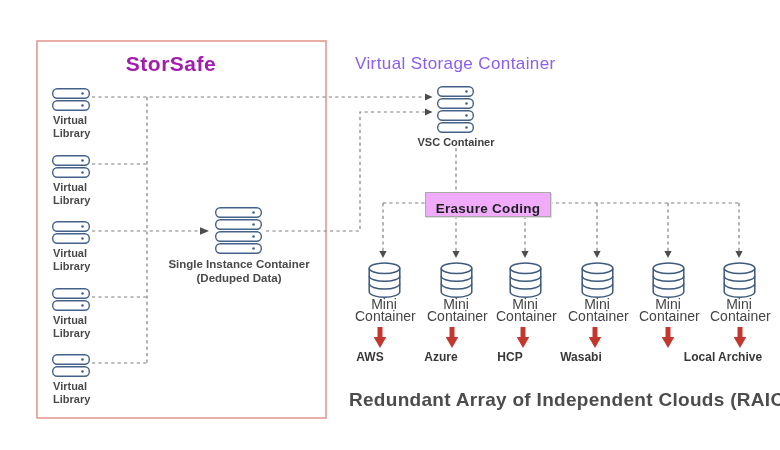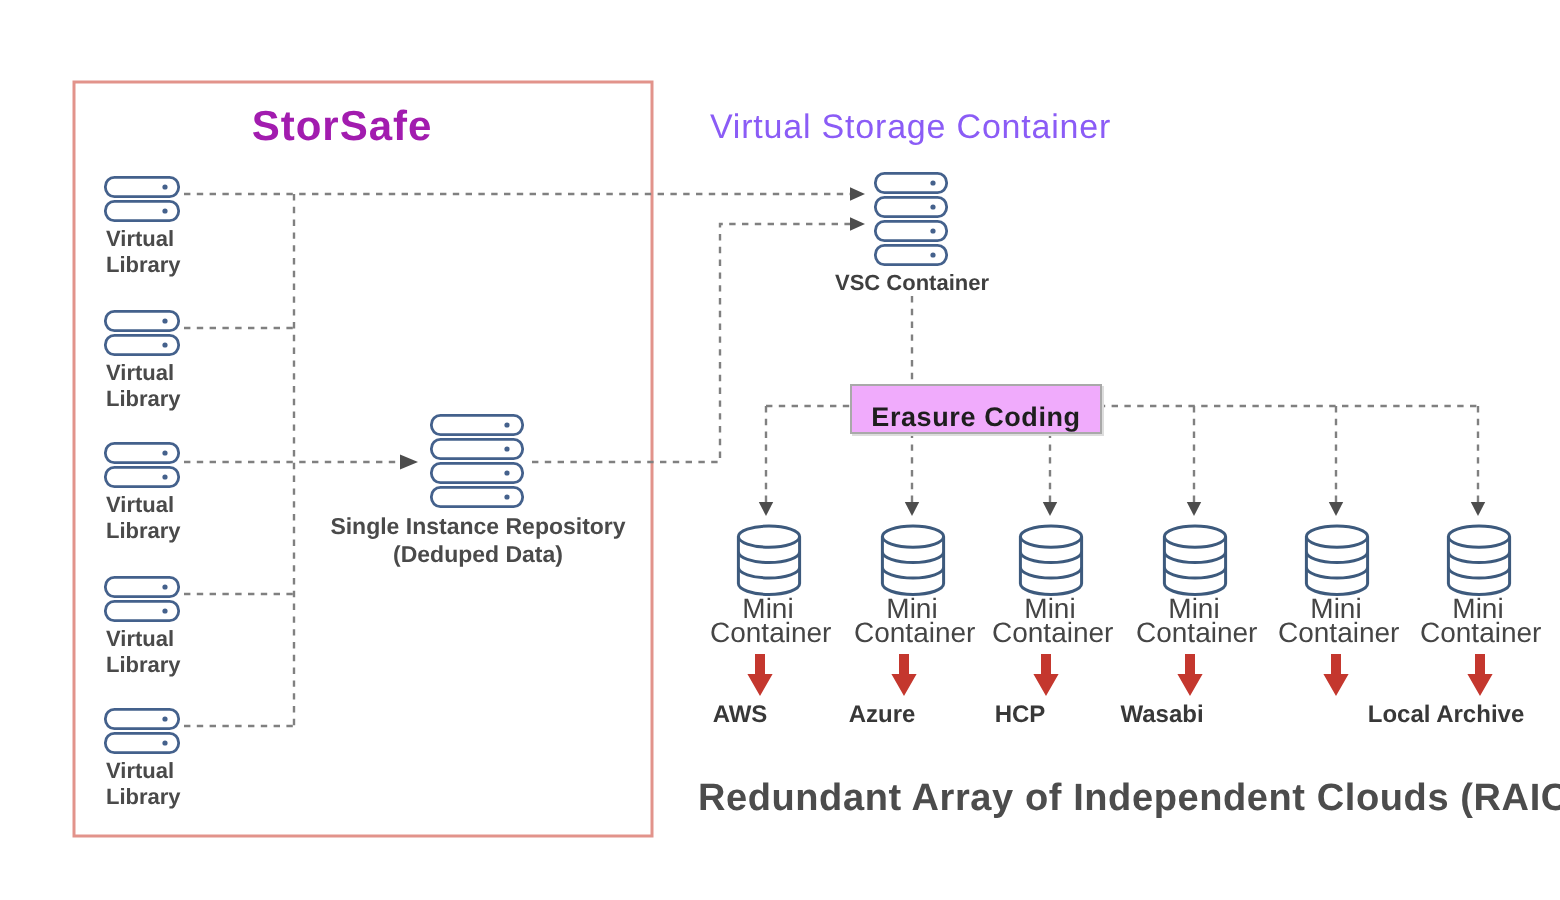--- a/index.html
+++ b/index.html
@@ -126,21 +126,21 @@
       <rect x="0.7" y="0.7" width="45.6" height="9.6" rx="4.5" fill="#ffffff" stroke="#44618c" stroke-width="1.4"></rect>
       <rect x="0.7" y="12.7" width="45.6" height="9.6" rx="4.5" fill="#ffffff" stroke="#44618c" stroke-width="1.4"></rect>
       <rect x="0.7" y="24.7" width="45.6" height="9.6" rx="4.5" fill="#ffffff" stroke="#44618c" stroke-width="1.4"></rect>
       <rect x="0.7" y="36.7" width="45.6" height="9.6" rx="4.5" fill="#ffffff" stroke="#44618c" stroke-width="1.4"></rect>
       <circle cx="38.5" cy="5.5" r="1.3" fill="#44618c"></circle>
         <circle cx="38.5" cy="17.5" r="1.3" fill="#44618c"></circle>
       <circle cx="38.5" cy="29.5" r="1.3" fill="#44618c"></circle>
         <circle cx="38.5" cy="41.5" r="1.3" fill="#44618c"></circle>
     </svg>
   </div>
-  <div class="abs node repo-label ctr" style="left:239px;top:258px;">Single Instance Repository</div>
+  <div class="abs node repo-label ctr" style="left:239px;top:258px;">Single Instance Container</div>
   <div class="abs node repo-label ctr" style="left:239px;top:272px;">(Deduped Data)</div>
 
   <div class="abs node section-title" style="left:355px;top:54px;">Virtual Storage Container</div>
 
   <div class="abs node" style="left:437px;top:86px;">
     <svg width="37" height="48" viewBox="0 0 37 48">
       <rect x="0.7" y="0.7" width="35.6" height="9.6" rx="4.5" fill="#ffffff" stroke="#44618c" stroke-width="1.4"></rect>
       <rect x="0.7" y="12.7" width="35.6" height="9.6" rx="4.5" fill="#ffffff" stroke="#44618c" stroke-width="1.4"></rect>
       <rect x="0.7" y="24.7" width="35.6" height="9.6" rx="4.5" fill="#ffffff" stroke="#44618c" stroke-width="1.4"></rect>
       <rect x="0.7" y="36.7" width="35.6" height="9.6" rx="4.5" fill="#ffffff" stroke="#44618c" stroke-width="1.4"></rect>

